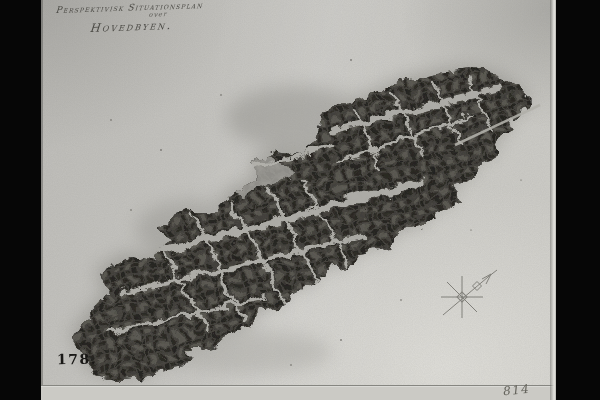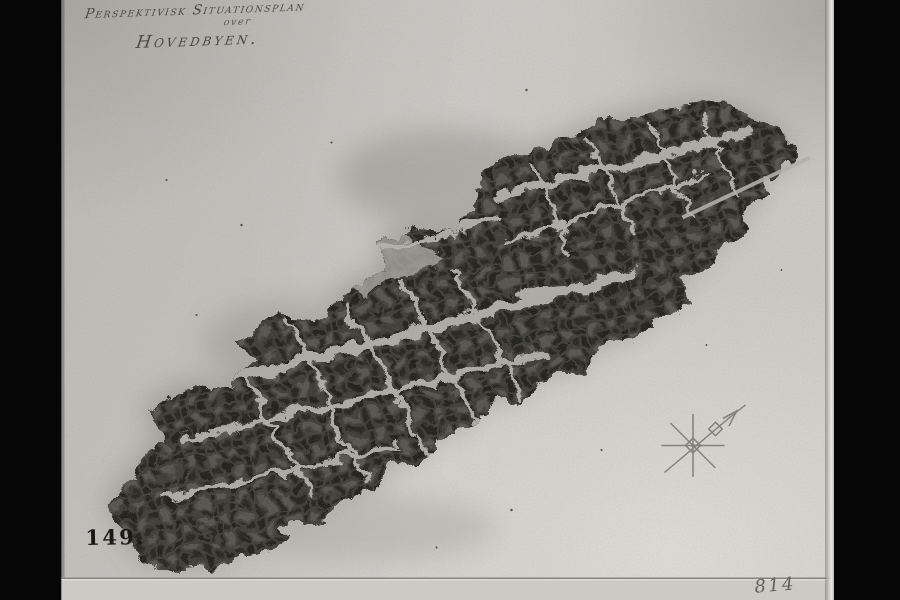--- a/index.html
+++ b/index.html
@@ -160,18 +160,18 @@
     </svg>
 
     <div class="mount-strip"></div>
 
     <div class="caption">
       <div class="l1">Perspektivisk Situationsplan</div>
       <div class="l2">over</div>
       <div class="l3">Hovedbyen.</div>
     </div>
 
-    <div class="catalog-no">149.</div>
+    <div class="catalog-no">178.</div>
     <div class="plate-no">814</div>
   </div>
 
   <div class="bar bar-right"></div>
 </div>
 
 </body></html>

